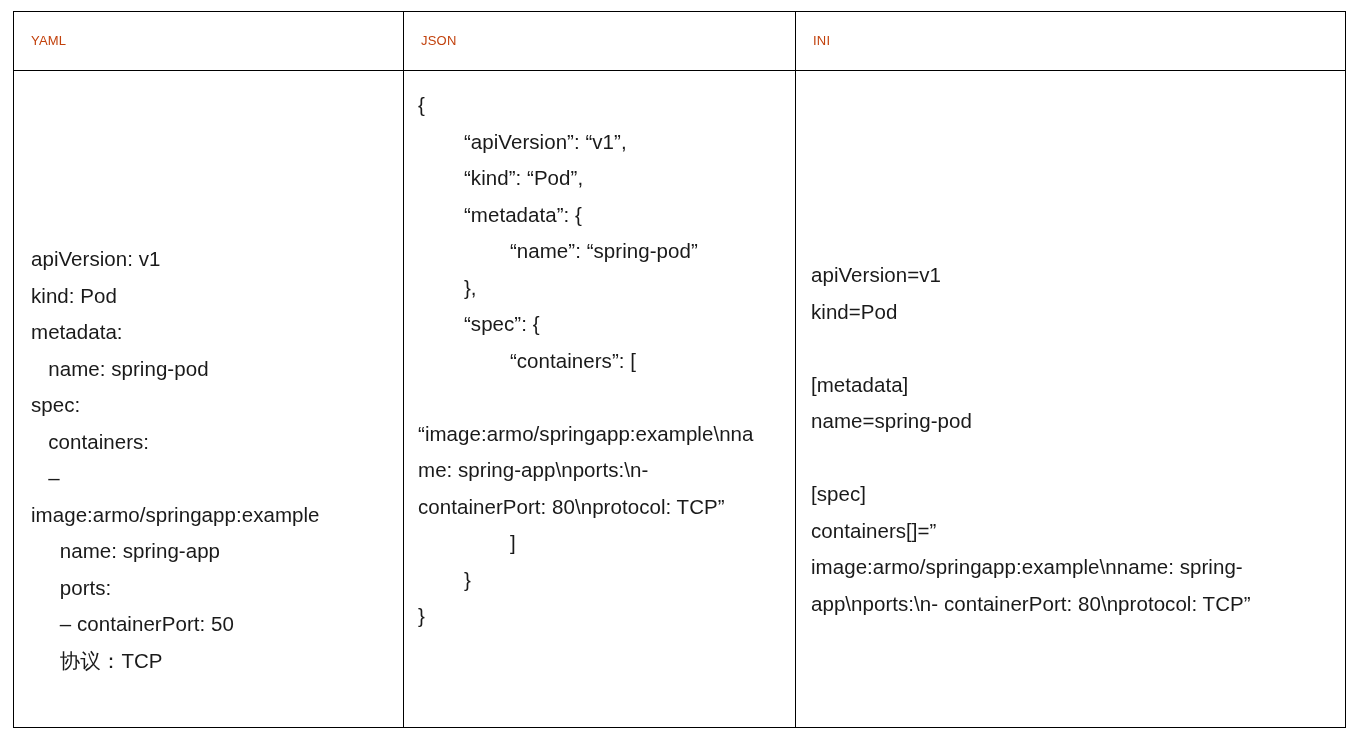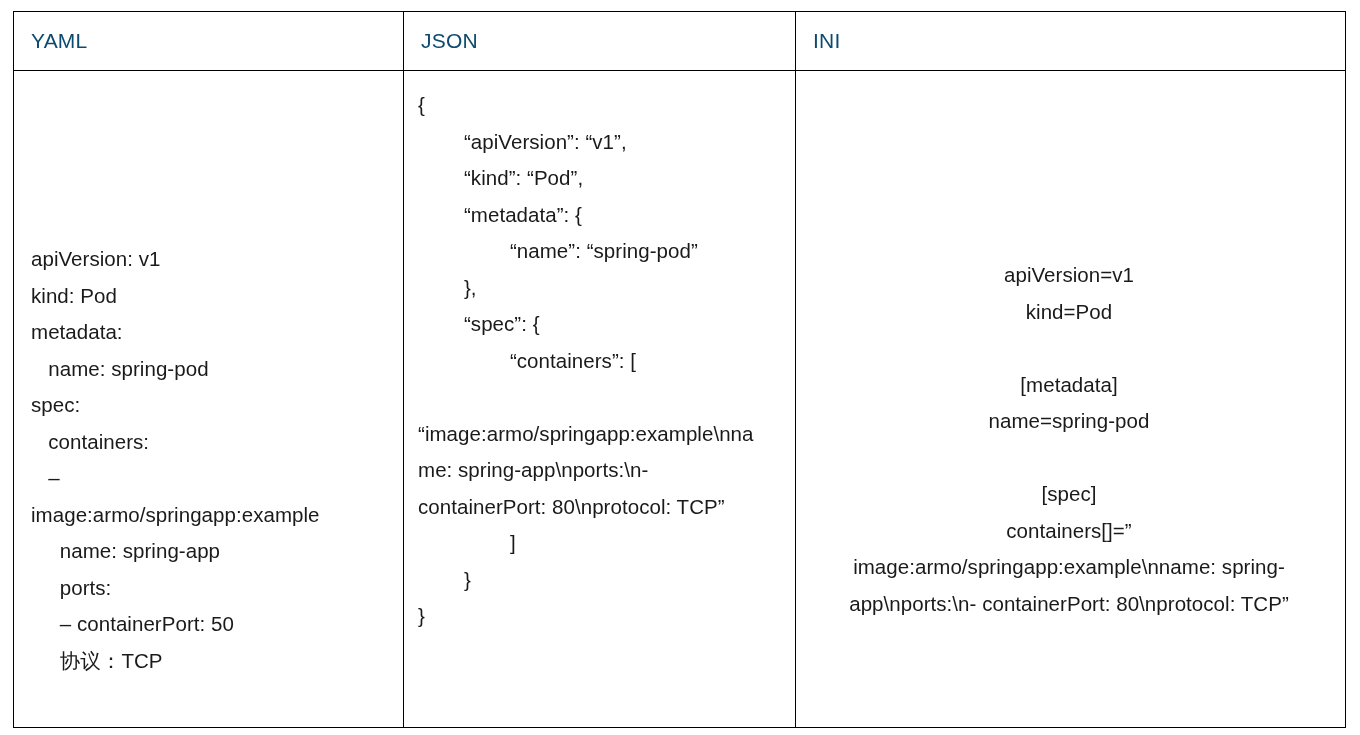--- a/index.html
+++ b/index.html
@@ -47,24 +47,24 @@
 
   .format-table thead th {
     height: 58px;
     text-align: left;
     font-weight: normal;
   }
 
   .header-label {
     display: block;
     padding: 16px 0 0 17px;
-    font-size: 21px;
+    font-size: 13px;
     line-height: 26px;
     letter-spacing: 0.2px;
-    color: #0c4a6e;
+    color: #c2410c;
   }
 
   .format-table tbody td {
     height: 650px;
   }
 
   .code-cell {
     display: block;
     padding: 14px 8px 14px 17px;
     font-size: 20.5px;
@@ -80,21 +80,20 @@
   .cell-yaml .code-cell {
     padding-top: 170px;
   }
   .cell-json .code-cell {
     padding-top: 16px;
   }
   .cell-ini .code-cell {
     padding-top: 186px;
     padding-left: 15px;
     padding-right: 18px;
-    text-align: center;
   }
 
   .cell-json .code-cell {
     padding-right: 26px;
     padding-left: 14px;
   }
 </style>
 </head>
 <body>
 

